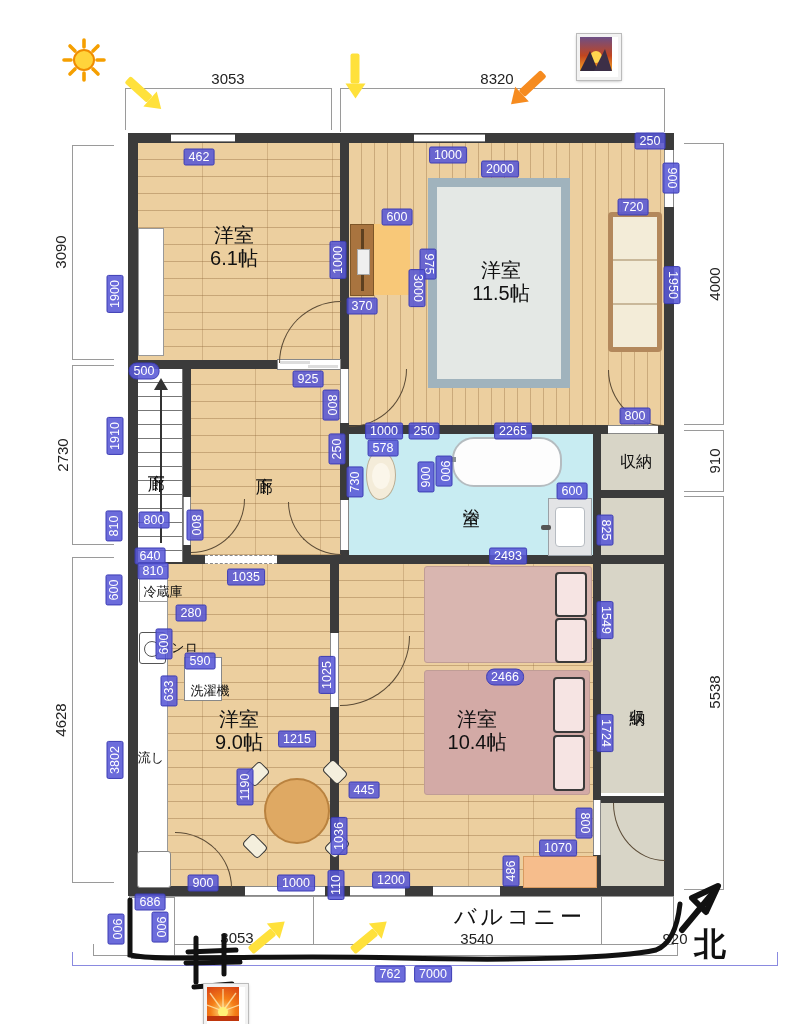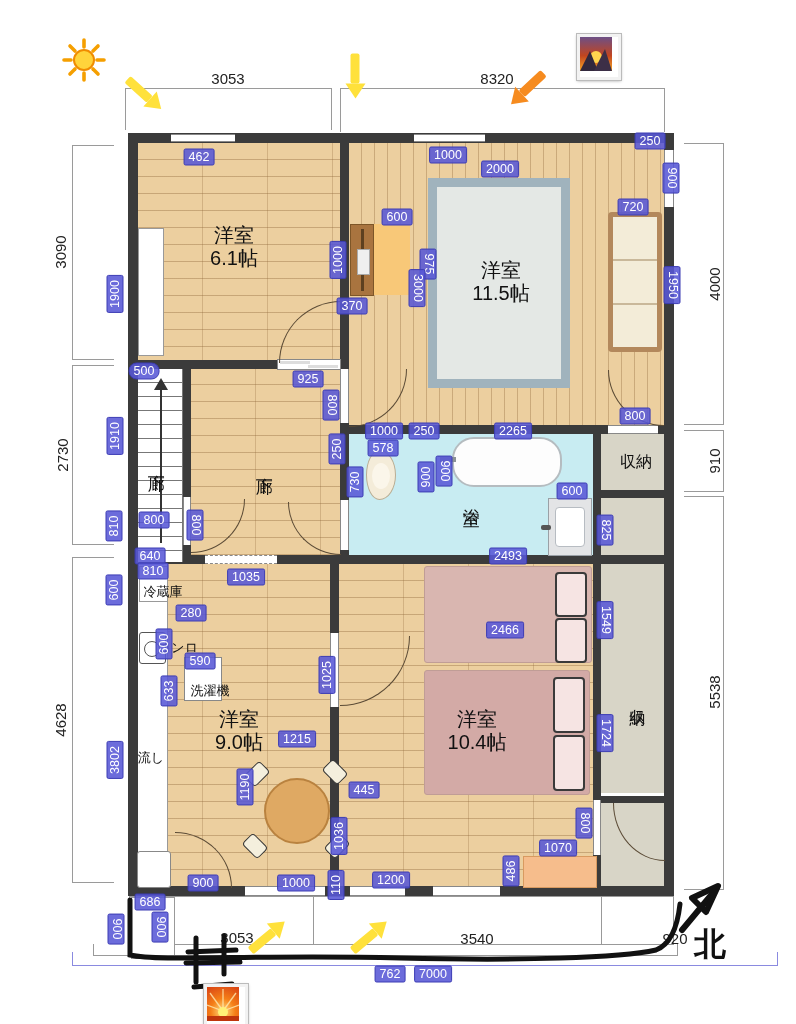--- a/index.html
+++ b/index.html
@@ -259,21 +259,21 @@
     <div class="badge" style="left: 448px; top: 155px;">1000</div>
     <div class="badge" style="left: 500px; top: 169px;">2000</div>
     <div class="badge" style="left: 650px; top: 141px;">250</div>
     <div class="badge vr" style="left: 671px; top: 178px;">900</div>
     <div class="badge" style="left: 633px; top: 207px;">720</div>
     <div class="badge" style="left: 397px; top: 217px;">600</div>
     <div class="badge v" style="left: 115px; top: 294px;">1900</div>
     <div class="badge v" style="left: 338px; top: 260px;">1000</div>
     <div class="badge vr" style="left: 428px; top: 264px;">975</div>
     <div class="badge vr" style="left: 417px; top: 288px;">3000</div>
-    <div class="badge" style="left: 352px; top: 306px;">370</div>
+    <div class="badge" style="left: 362px; top: 306px;">370</div>
     <div class="badge vr" style="left: 672px; top: 285px;">1950</div>
     <div class="badge" style="left: 635px; top: 416px;">800</div>
     <div class="badge" style="left: 144px; top: 371px; border-radius: 8px;">500</div>
     <div class="badge" style="left: 308px; top: 379px;">925</div>
     <div class="badge vr" style="left: 331px; top: 405px;">800</div>
     <div class="badge v" style="left: 115px; top: 436px;">1910</div>
     <div class="badge v" style="left: 337px; top: 449px;">250</div>
     <div class="badge" style="left: 384px; top: 431px;">1000</div>
     <div class="badge" style="left: 424px; top: 431px;">250</div>
     <div class="badge" style="left: 513px; top: 431px;">2265</div>
@@ -290,21 +290,21 @@
     <div class="badge" style="left: 153px; top: 571px;">810</div>
     <div class="badge" style="left: 246px; top: 577px;">1035</div>
     <div class="badge" style="left: 508px; top: 556px;">2493</div>
     <div class="badge v" style="left: 114px; top: 590px;">600</div>
     <div class="badge" style="left: 191px; top: 613px;">280</div>
     <div class="badge v" style="left: 164px; top: 644px;">600</div>
     <div class="badge" style="left: 200px; top: 661px;">590</div>
     <div class="badge v" style="left: 169px; top: 691px;">633</div>
     <div class="badge v" style="left: 327px; top: 675px;">1025</div>
     <div class="badge vr" style="left: 605px; top: 620px;">1549</div>
-    <div class="badge" style="left: 505px; top: 630px;">2466</div>
+    <div class="badge" style="left: 505px; top: 677px; border-radius: 8px;">2466</div>
     <div class="badge v" style="left: 115px; top: 760px;">3802</div>
     <div class="badge" style="left: 297px; top: 739px;">1215</div>
     <div class="badge v" style="left: 245px; top: 787px;">1190</div>
     <div class="badge" style="left: 364px; top: 790px;">445</div>
     <div class="badge vr" style="left: 605px; top: 733px;">1724</div>
     <div class="badge v" style="left: 339px; top: 836px;">1036</div>
     <div class="badge vr" style="left: 584px; top: 823px;">800</div>
     <div class="badge" style="left: 558px; top: 848px;">1070</div>
     <div class="badge v" style="left: 511px; top: 871px;">486</div>
     <div class="badge v" style="left: 336px; top: 885px;">110</div>
@@ -337,14 +337,15 @@
     <div class="rlabel" style="left: 636px; top: 462px; font-size: 16px;">収納</div>
     <div class="rlabel vert" style="left: 637px; top: 698px; font-size: 16px;">収納</div>
     <div class="rlabel" style="left: 163px; top: 592px; font-size: 13px;">冷蔵庫</div>
     <div class="rlabel" style="left: 178px; top: 648px; font-size: 13px;">コンロ</div>
     <div class="rlabel" style="left: 210px; top: 691px; font-size: 13px;">洗濯機</div>
     <div class="rlabel" style="left: 151px; top: 758px; font-size: 13px;">流し</div>
     <div class="rlabel" style="left: 239px; top: 731px; font-size: 20px;">洋室
 9.0帖</div>
     <div class="rlabel" style="left: 477px; top: 731px; font-size: 20px;">洋室
 10.4帖</div>
+    <div class="rlabel" style="left: 520px; top: 917px; font-size: 22px; letter-spacing: 4px;">バルコニー</div>
     <div class="rlabel" style="left: 712px; top: 944px; font-size: 32px; letter-spacing: 4px; font-weight: bold;">北</div>
   </div>
 
 </body></html>

